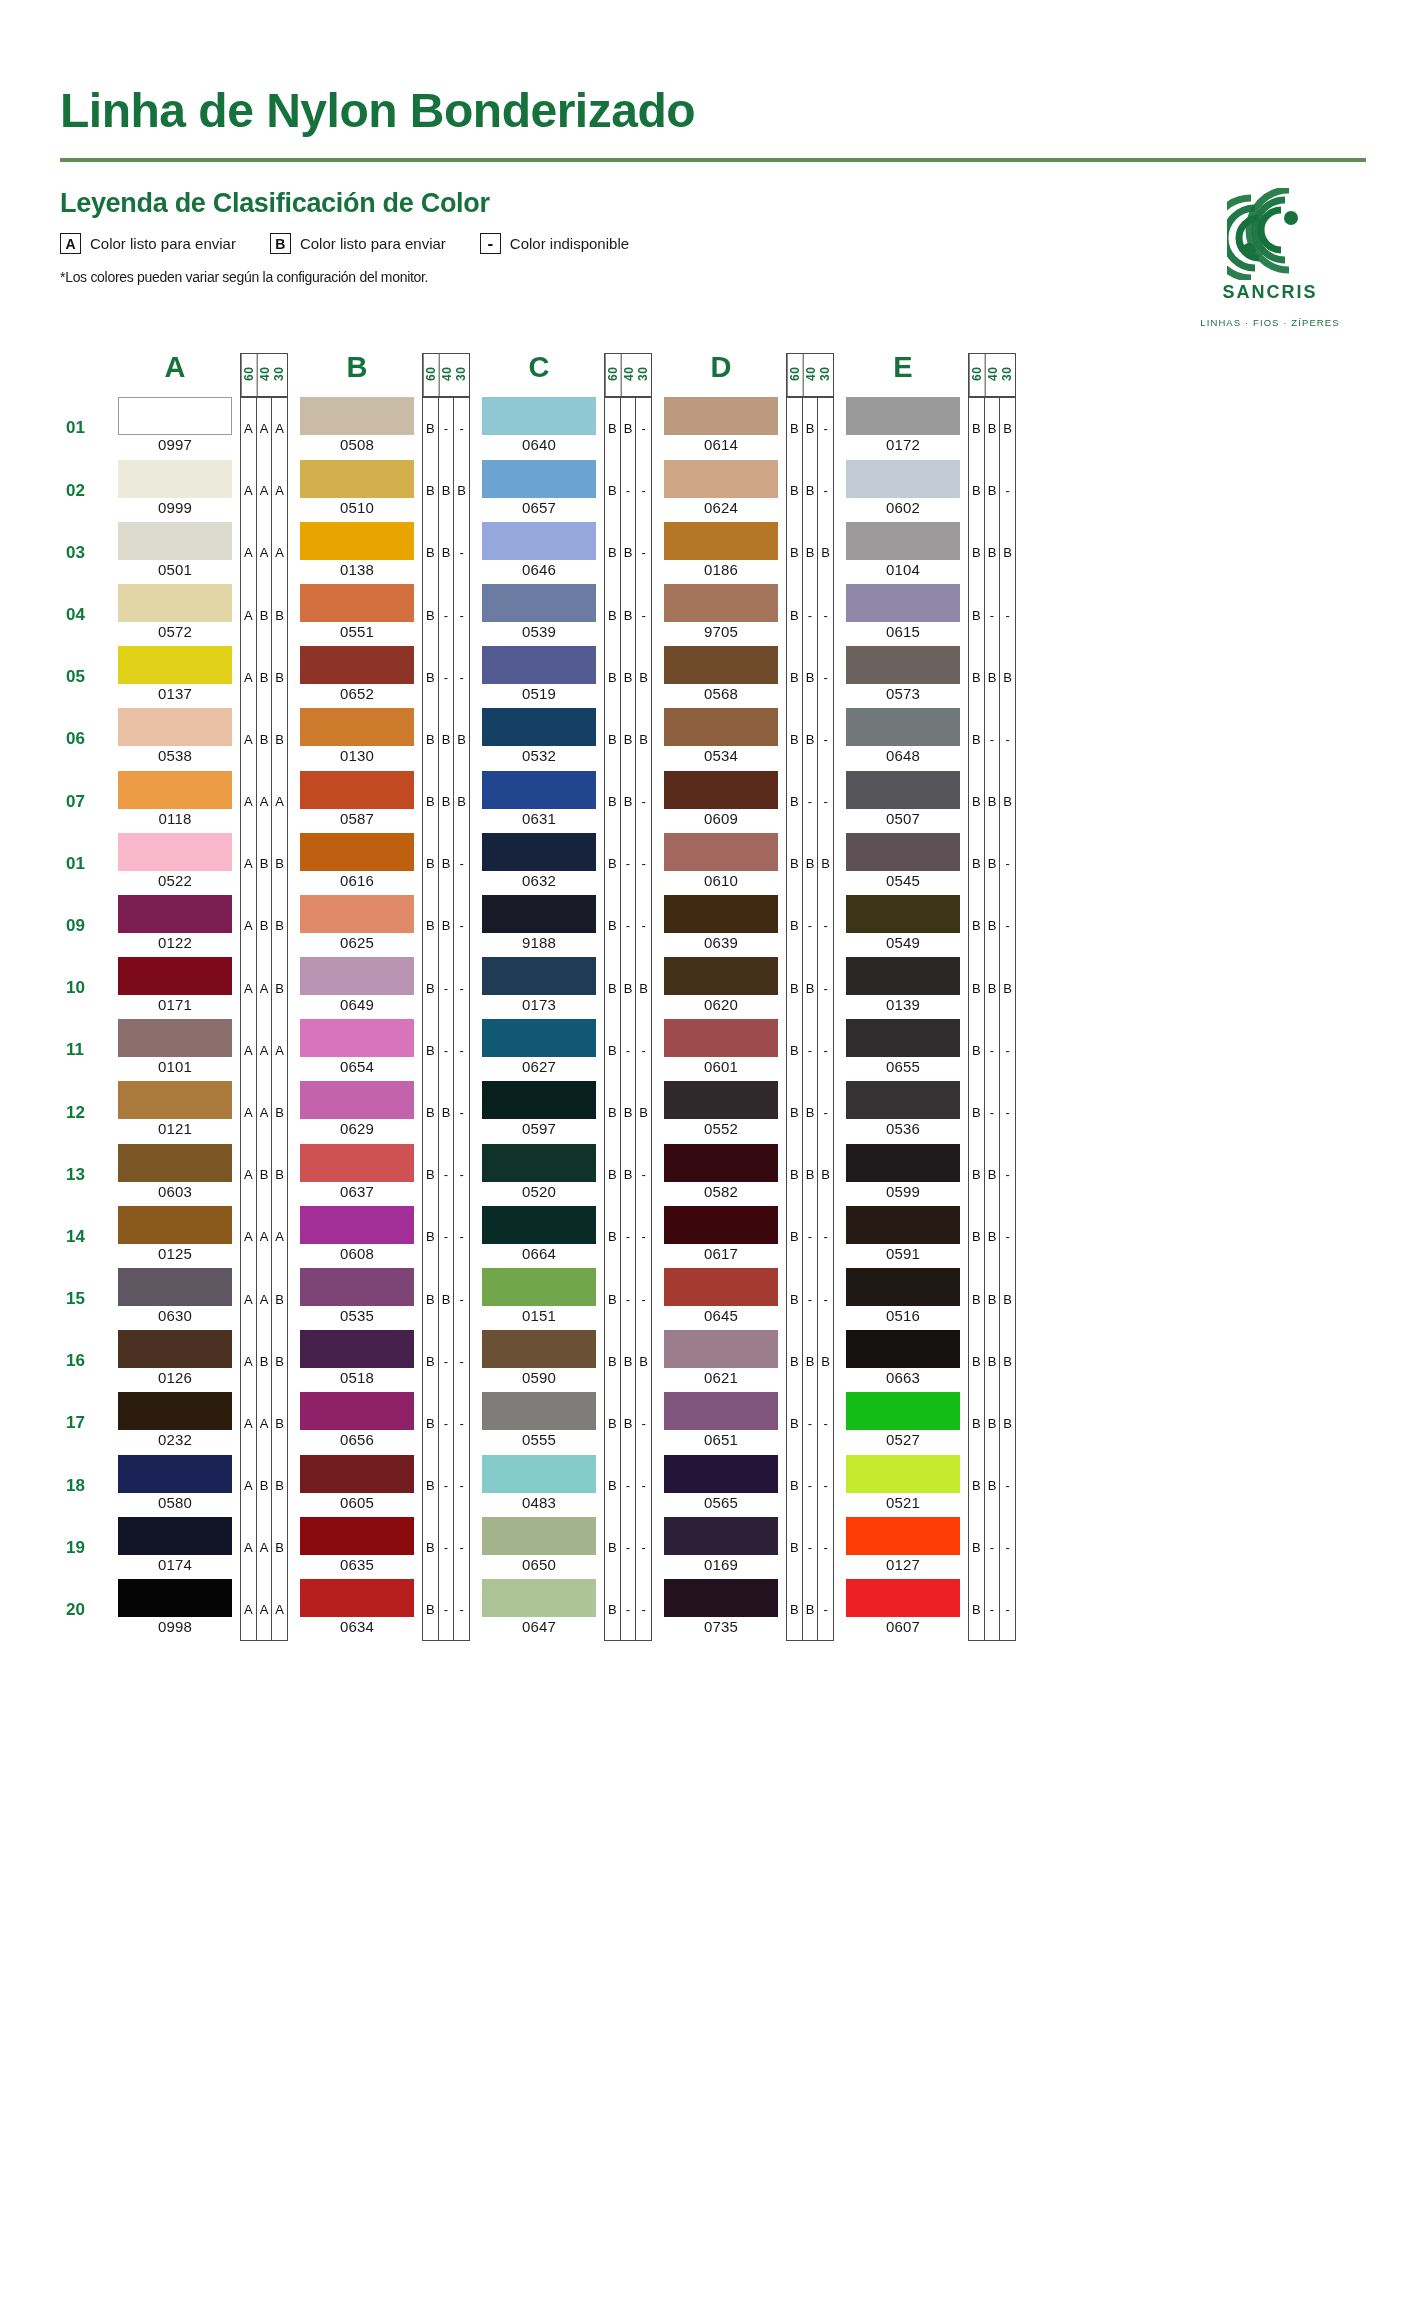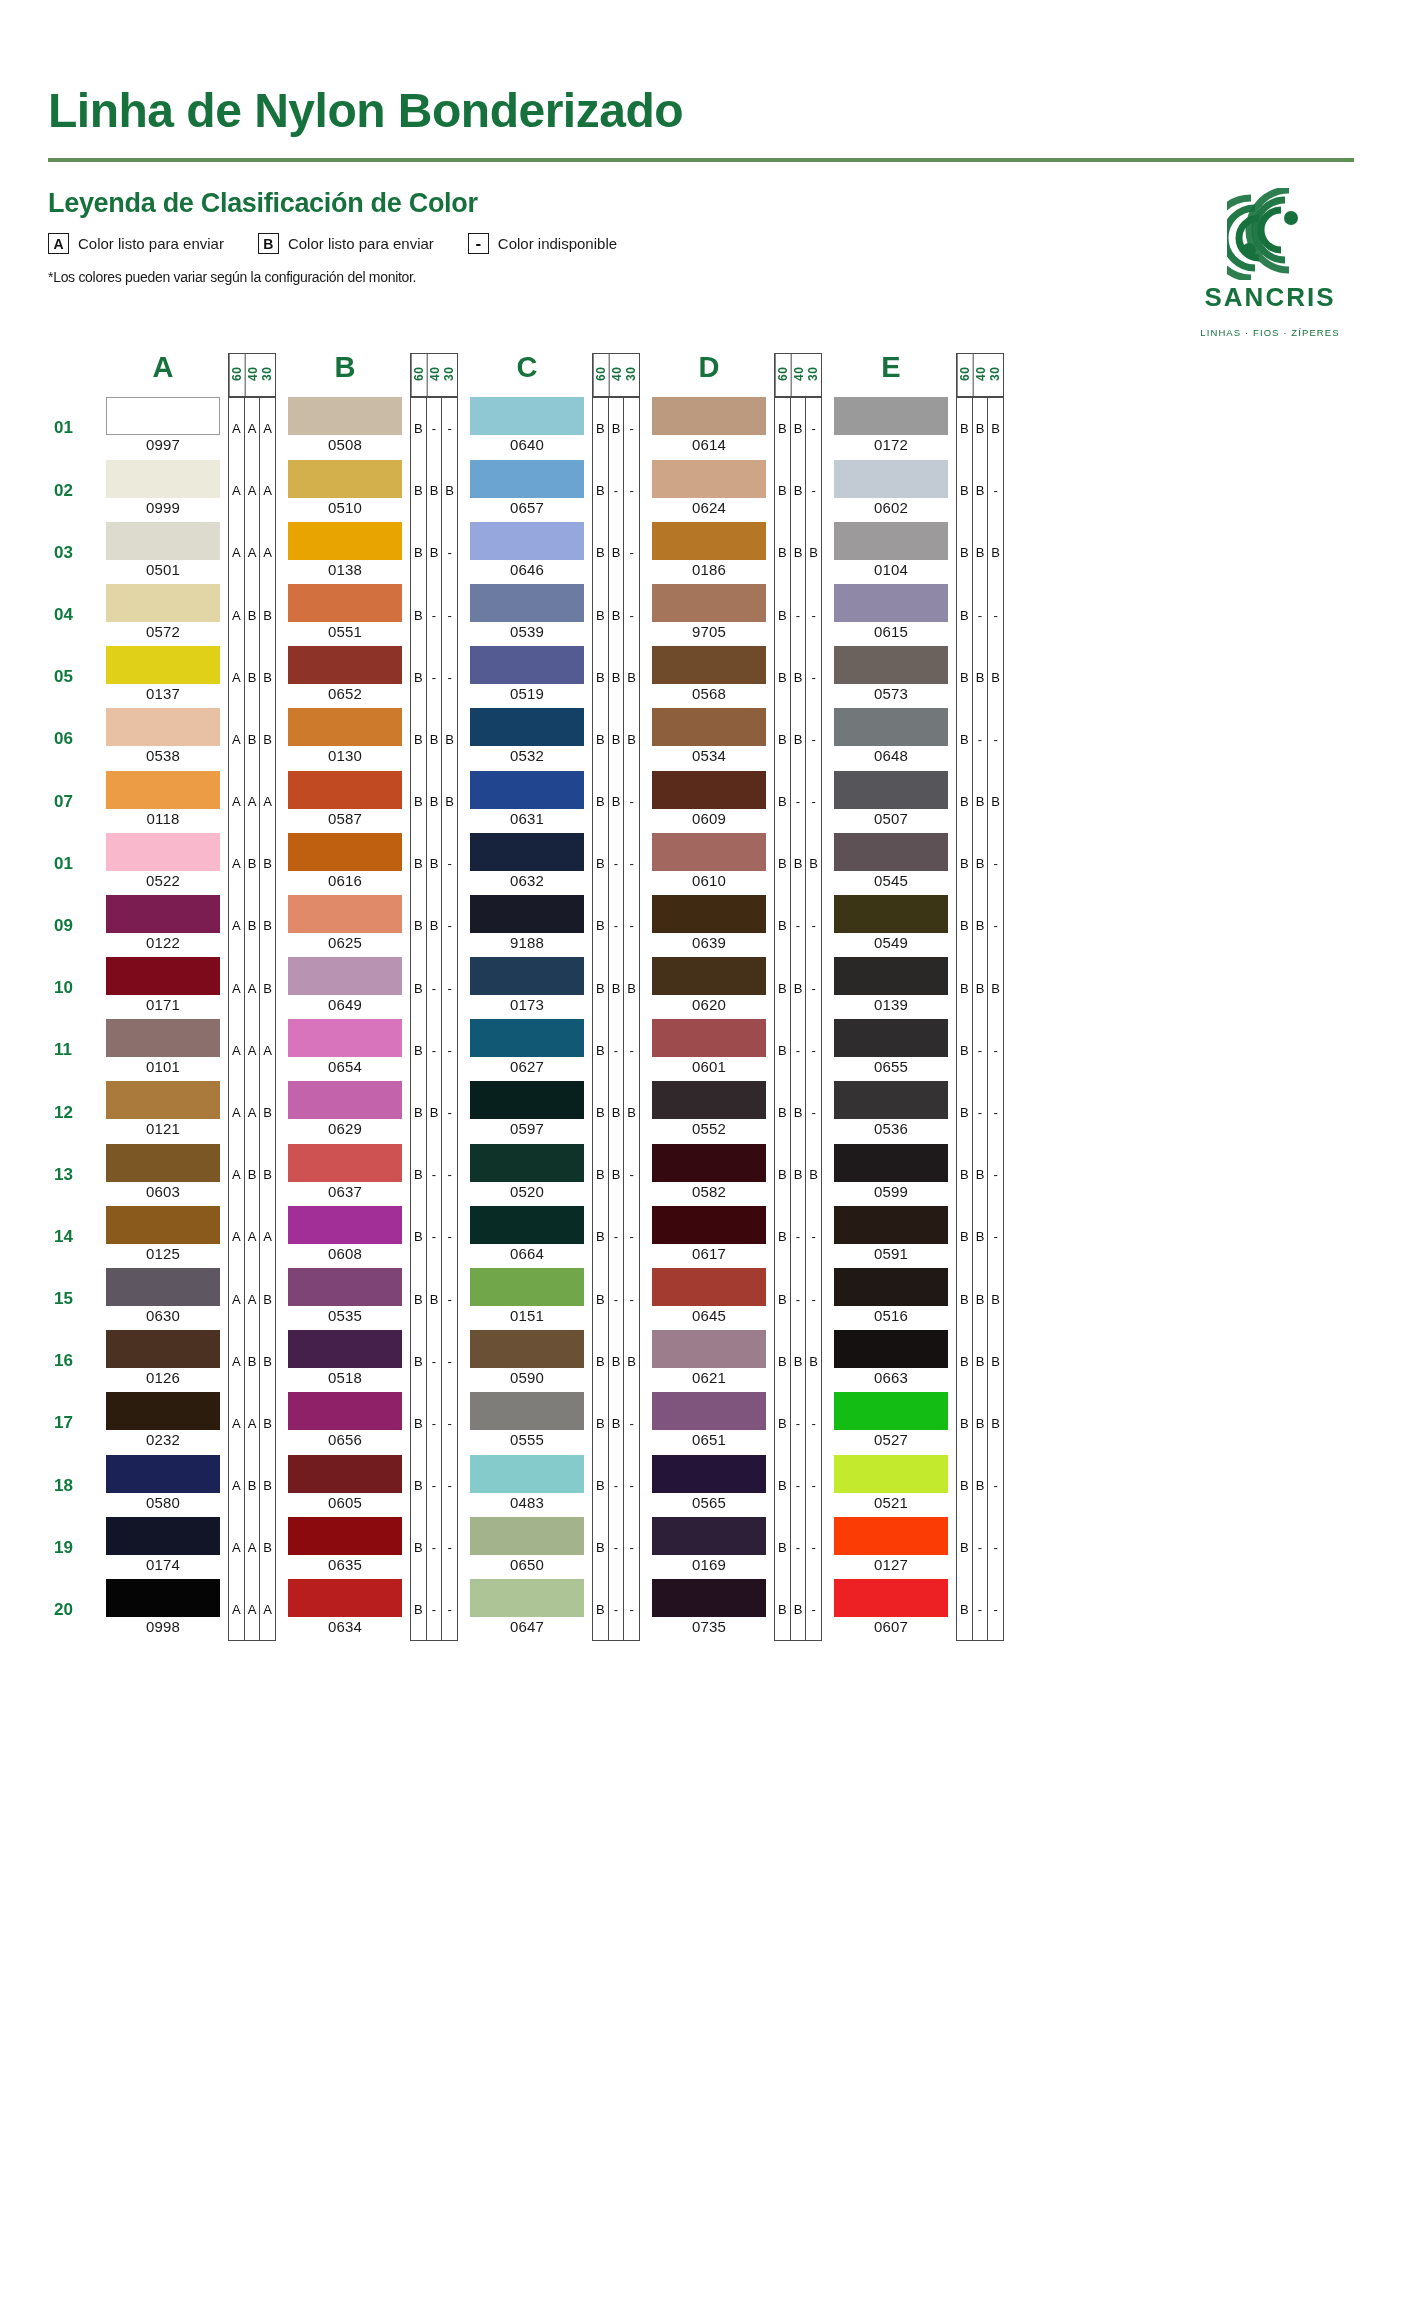--- a/index.html
+++ b/index.html
@@ -3,21 +3,21 @@
 <meta charset="utf-8">
 <style>
   * { box-sizing: border-box; margin: 0; padding: 0; }
   html, body {
     width: 1426px;
     background: #ffffff;
     font-family: "Liberation Sans", sans-serif;
   }
   body { padding: 0; position: relative; }
 
-  .page { width: 1426px; min-height: 2311px; position: relative; padding: 0 48px; }
+  .page { width: 1426px; min-height: 2311px; position: relative; padding: 0 60px; }
 
   
   .header { padding-top: 86px; }
   .main-title {
     font-size: 48px;
     font-weight: bold;
     color: #16713c;
     letter-spacing: -0.5px;
     line-height: 1.05;
   }
@@ -63,21 +63,21 @@
 
   .logo {
     position: absolute;
     right: 66px;
     top: 188px;
     width: 180px;
     text-align: center;
   }
   .logo-mark { display: block; margin: 0 auto; }
   .logo-word {
-    font-size: 26px;
+    font-size: 18px;
     font-weight: bold;
     letter-spacing: 2px;
     color: #16713c;
     margin-top: 2px;
   }
   .logo-tag {
     font-size: 9.5px;
     letter-spacing: 1.1px;
     color: #16713c;
     margin-top: 14px;

